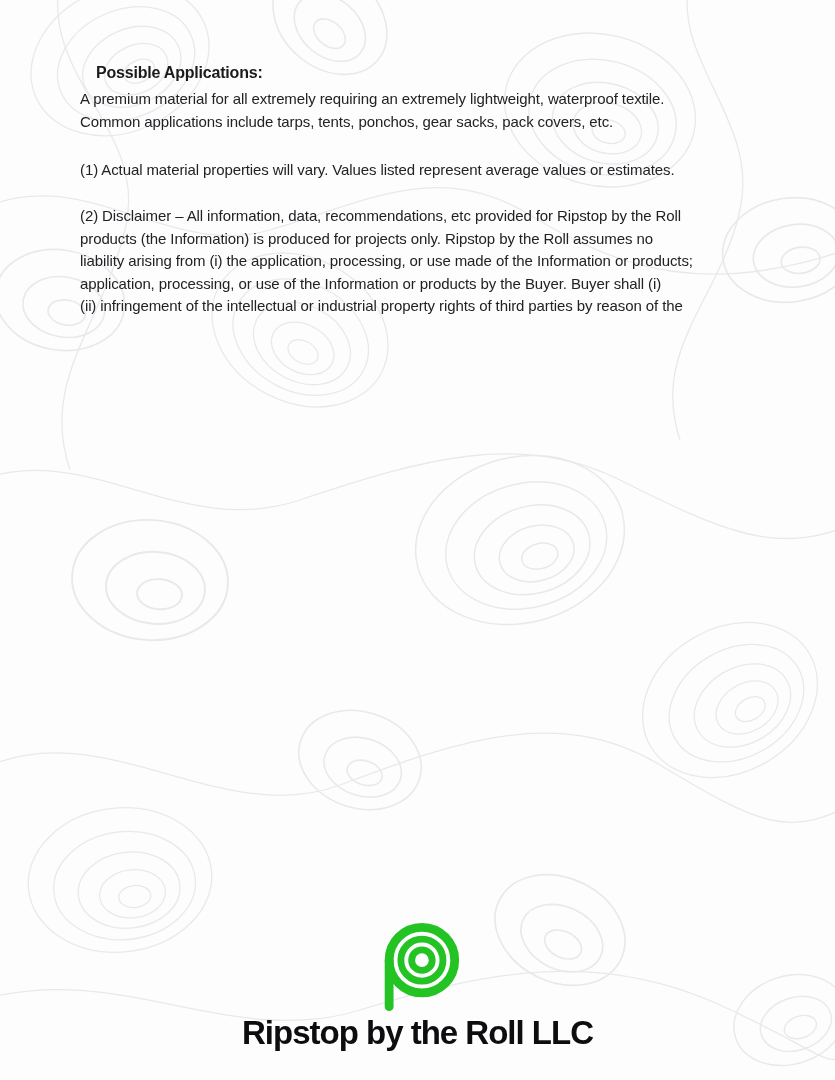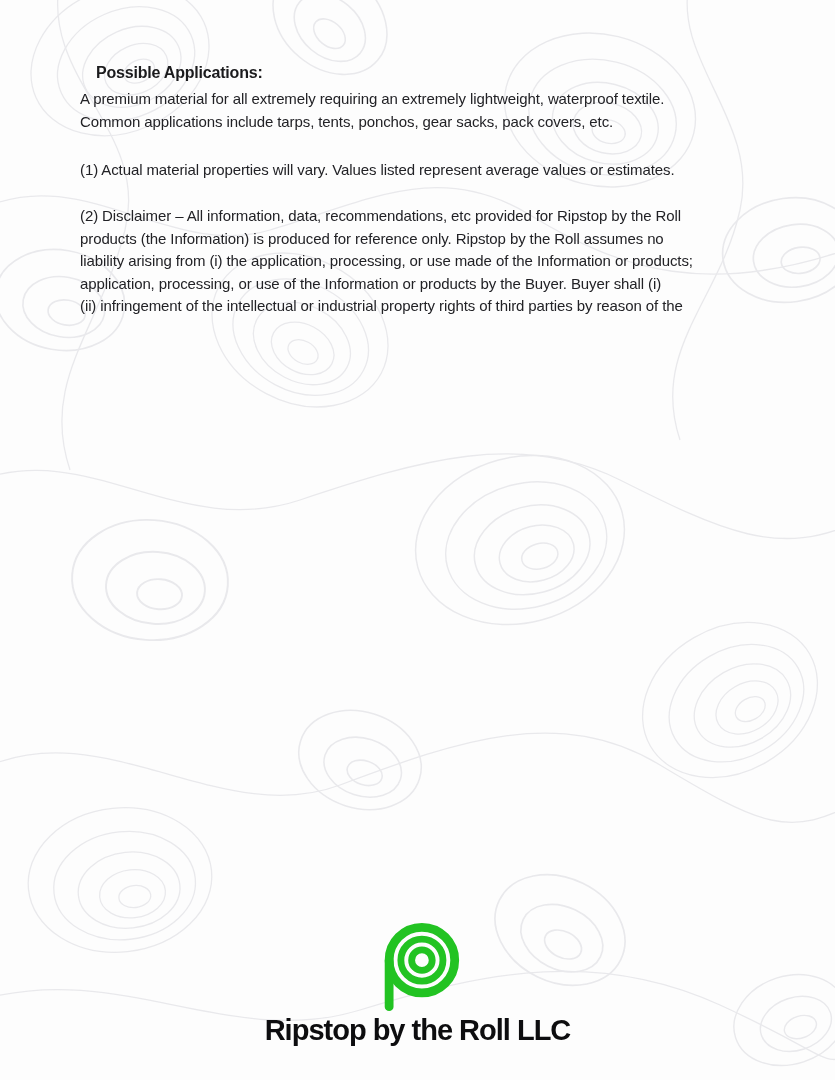--- a/index.html
+++ b/index.html
@@ -57,21 +57,21 @@
     width: 84px;
     height: 92px;
   }
   .logo-wrap svg { width: 100%; height: 100%; display: block; }
   .brand {
     position: absolute;
     left: 0;
     right: 0;
     top: 1014px;
     text-align: center;
-    font-size: 29px;
+    font-size: 33px;
     font-weight: bold;
     letter-spacing: -1px;
     color: #0d0d0f;
   }
 </style>
 </head>
 <body>
 
 <div class="page">
 
@@ -119,21 +119,21 @@
 
     <div id="intro" class="bodyblock">
         <div class="line">A premium material for all extremely requiring an extremely lightweight, waterproof textile.</div>
         <div class="line">Common applications include tarps, tents, ponchos, gear sacks, pack covers, etc.</div>
       </div>
 
     <div id="note1" class="bodyblock line">(1) Actual material properties will vary. Values listed represent average values or estimates.</div>
 
     <div id="note2" class="bodyblock">
         <div class="line">(2) Disclaimer – All information, data, recommendations, etc provided for Ripstop by the Roll</div>
-        <div class="line">products (the Information) is produced for reference only. Ripstop by the Roll assumes no</div>
+        <div class="line">products (the Information) is produced for projects only. Ripstop by the Roll assumes no</div>
         <div class="line">liability arising from (i) the application, processing, or use made of the Information or products;</div>
         <div class="line">application, processing, or use of the Information or products by the Buyer. Buyer shall (i)</div>
         <div class="line">(ii) infringement of the intellectual or industrial property rights of third parties by reason of the</div>
       </div>
 
     <div class="logo-wrap" style="color: rgb(34, 195, 34);">
       <svg viewBox="0 0 84 94" fill="none" aria-hidden="true">
 
         <rect x="8" y="36" width="9" height="56" rx="4.5" fill="currentColor"></rect>
         <circle cx="46" cy="40" r="33.5" stroke="currentColor" stroke-width="9"></circle>

